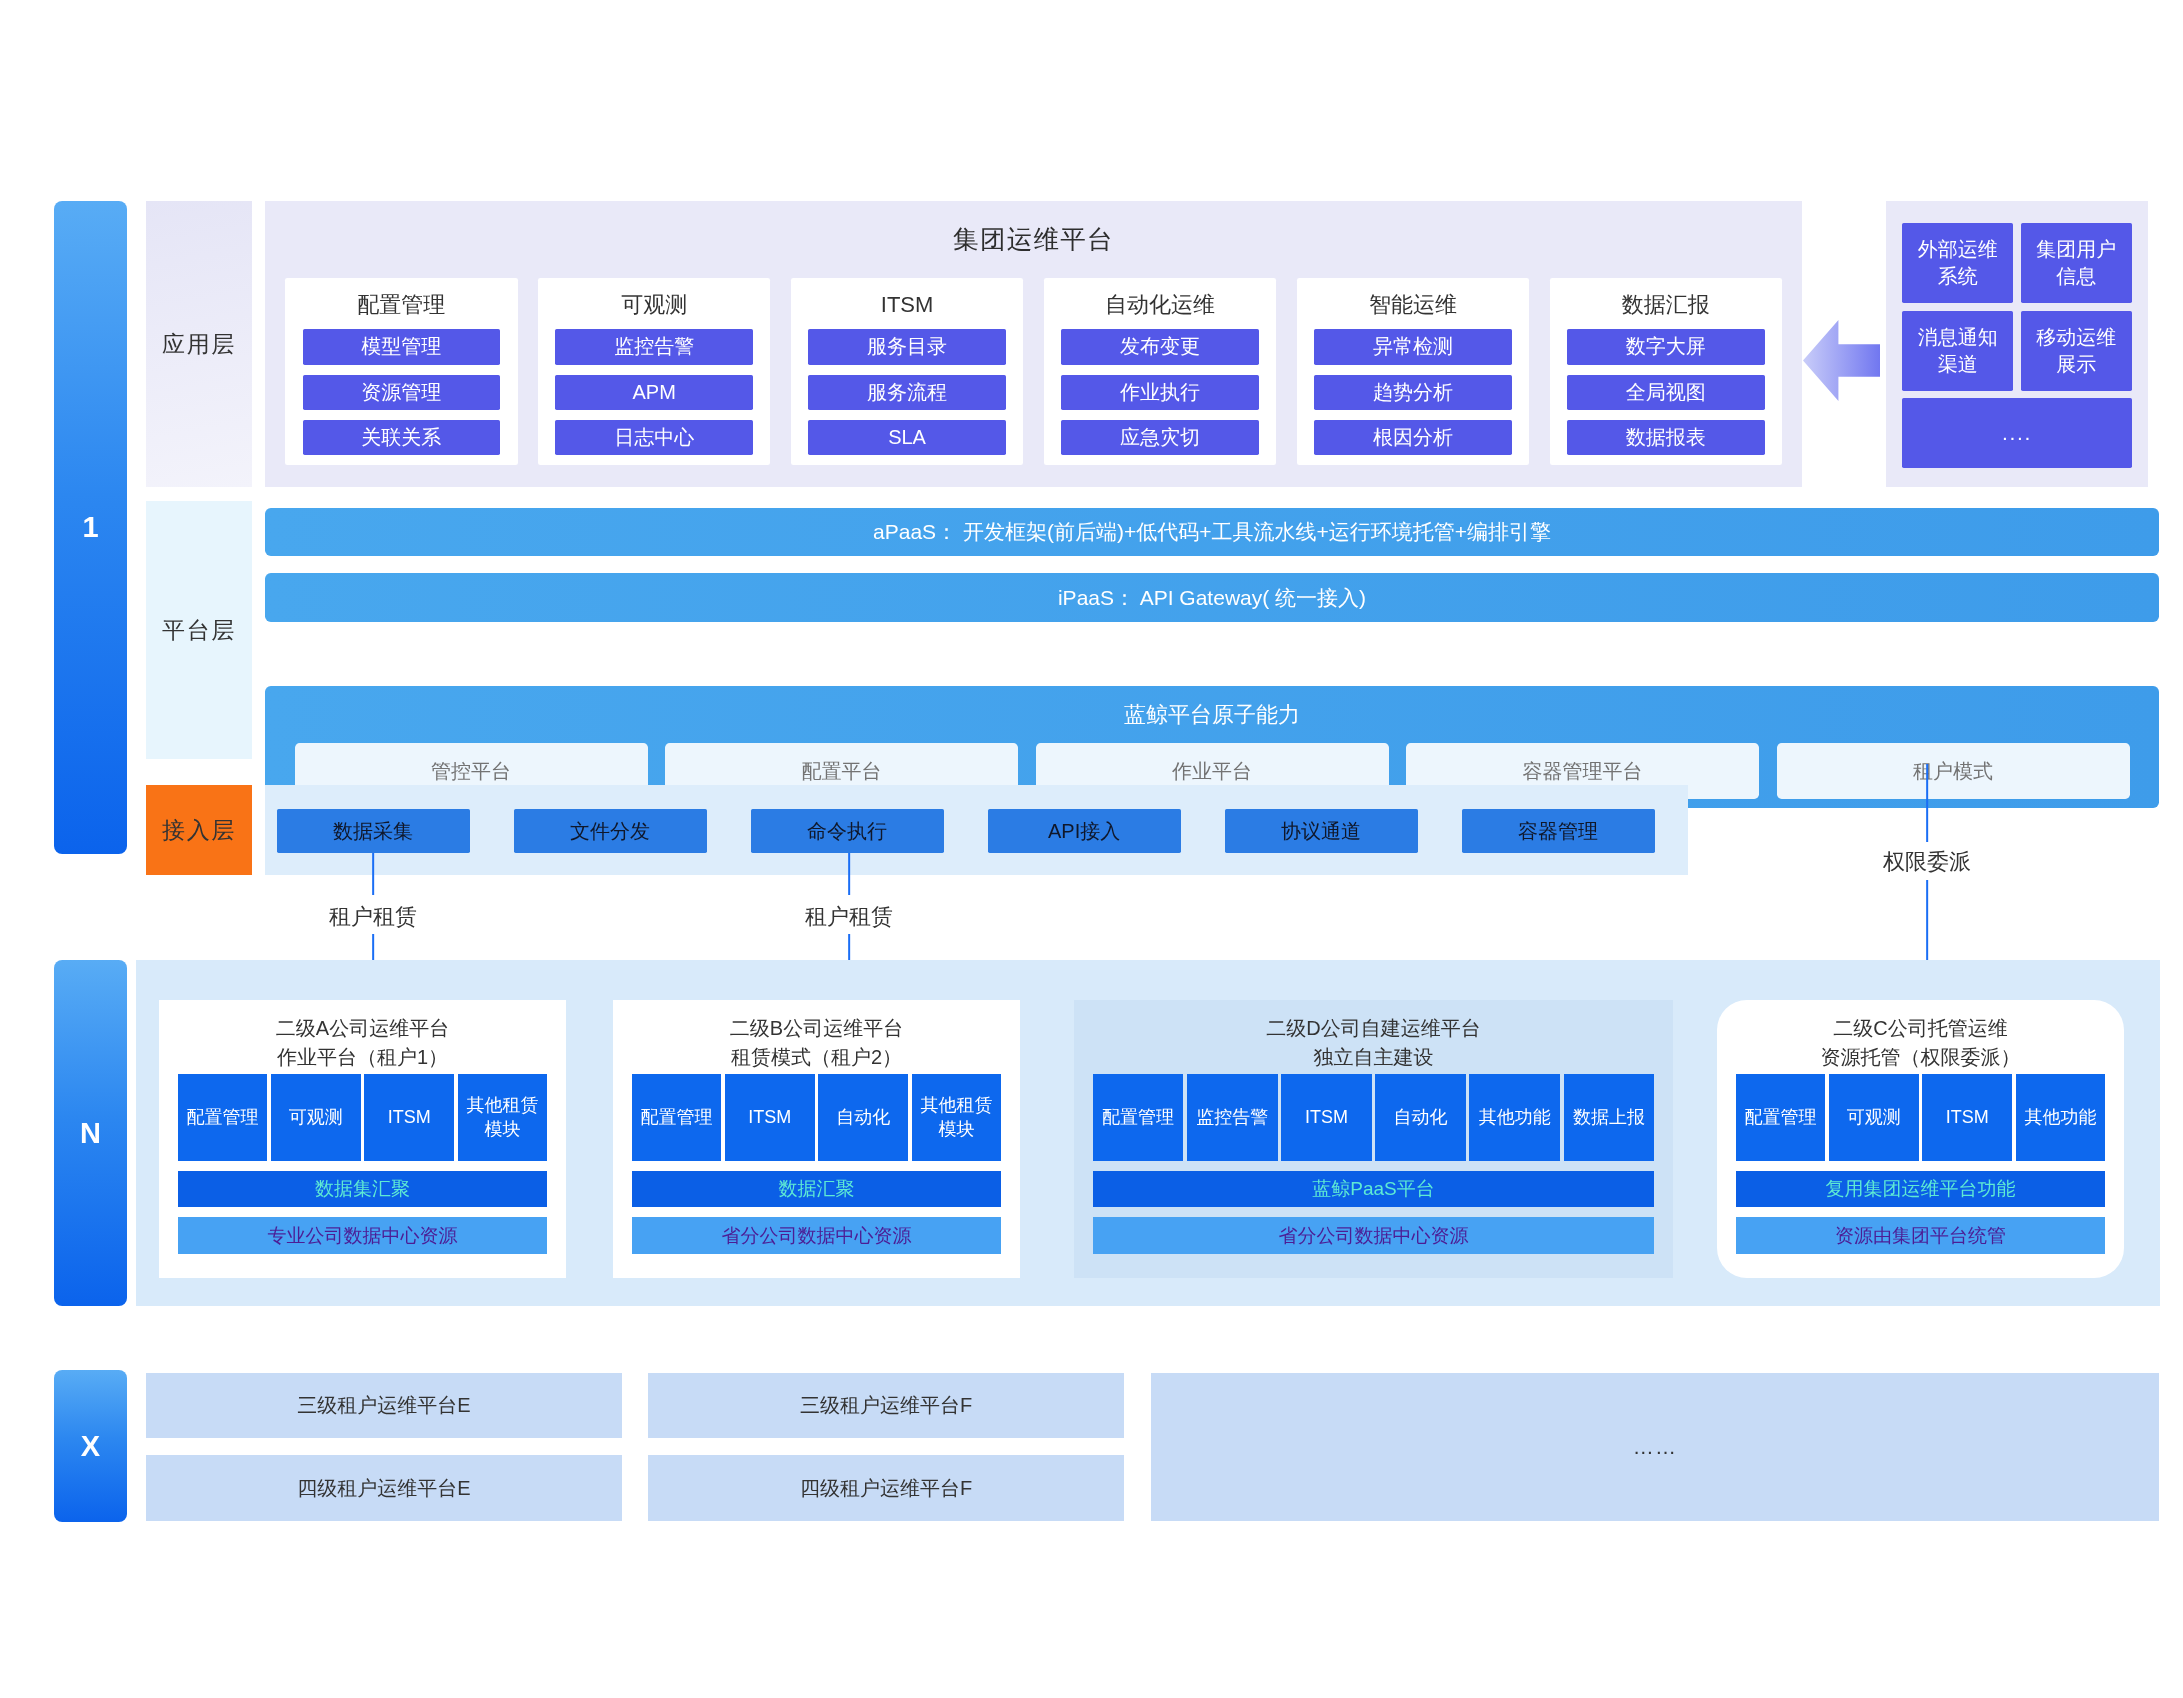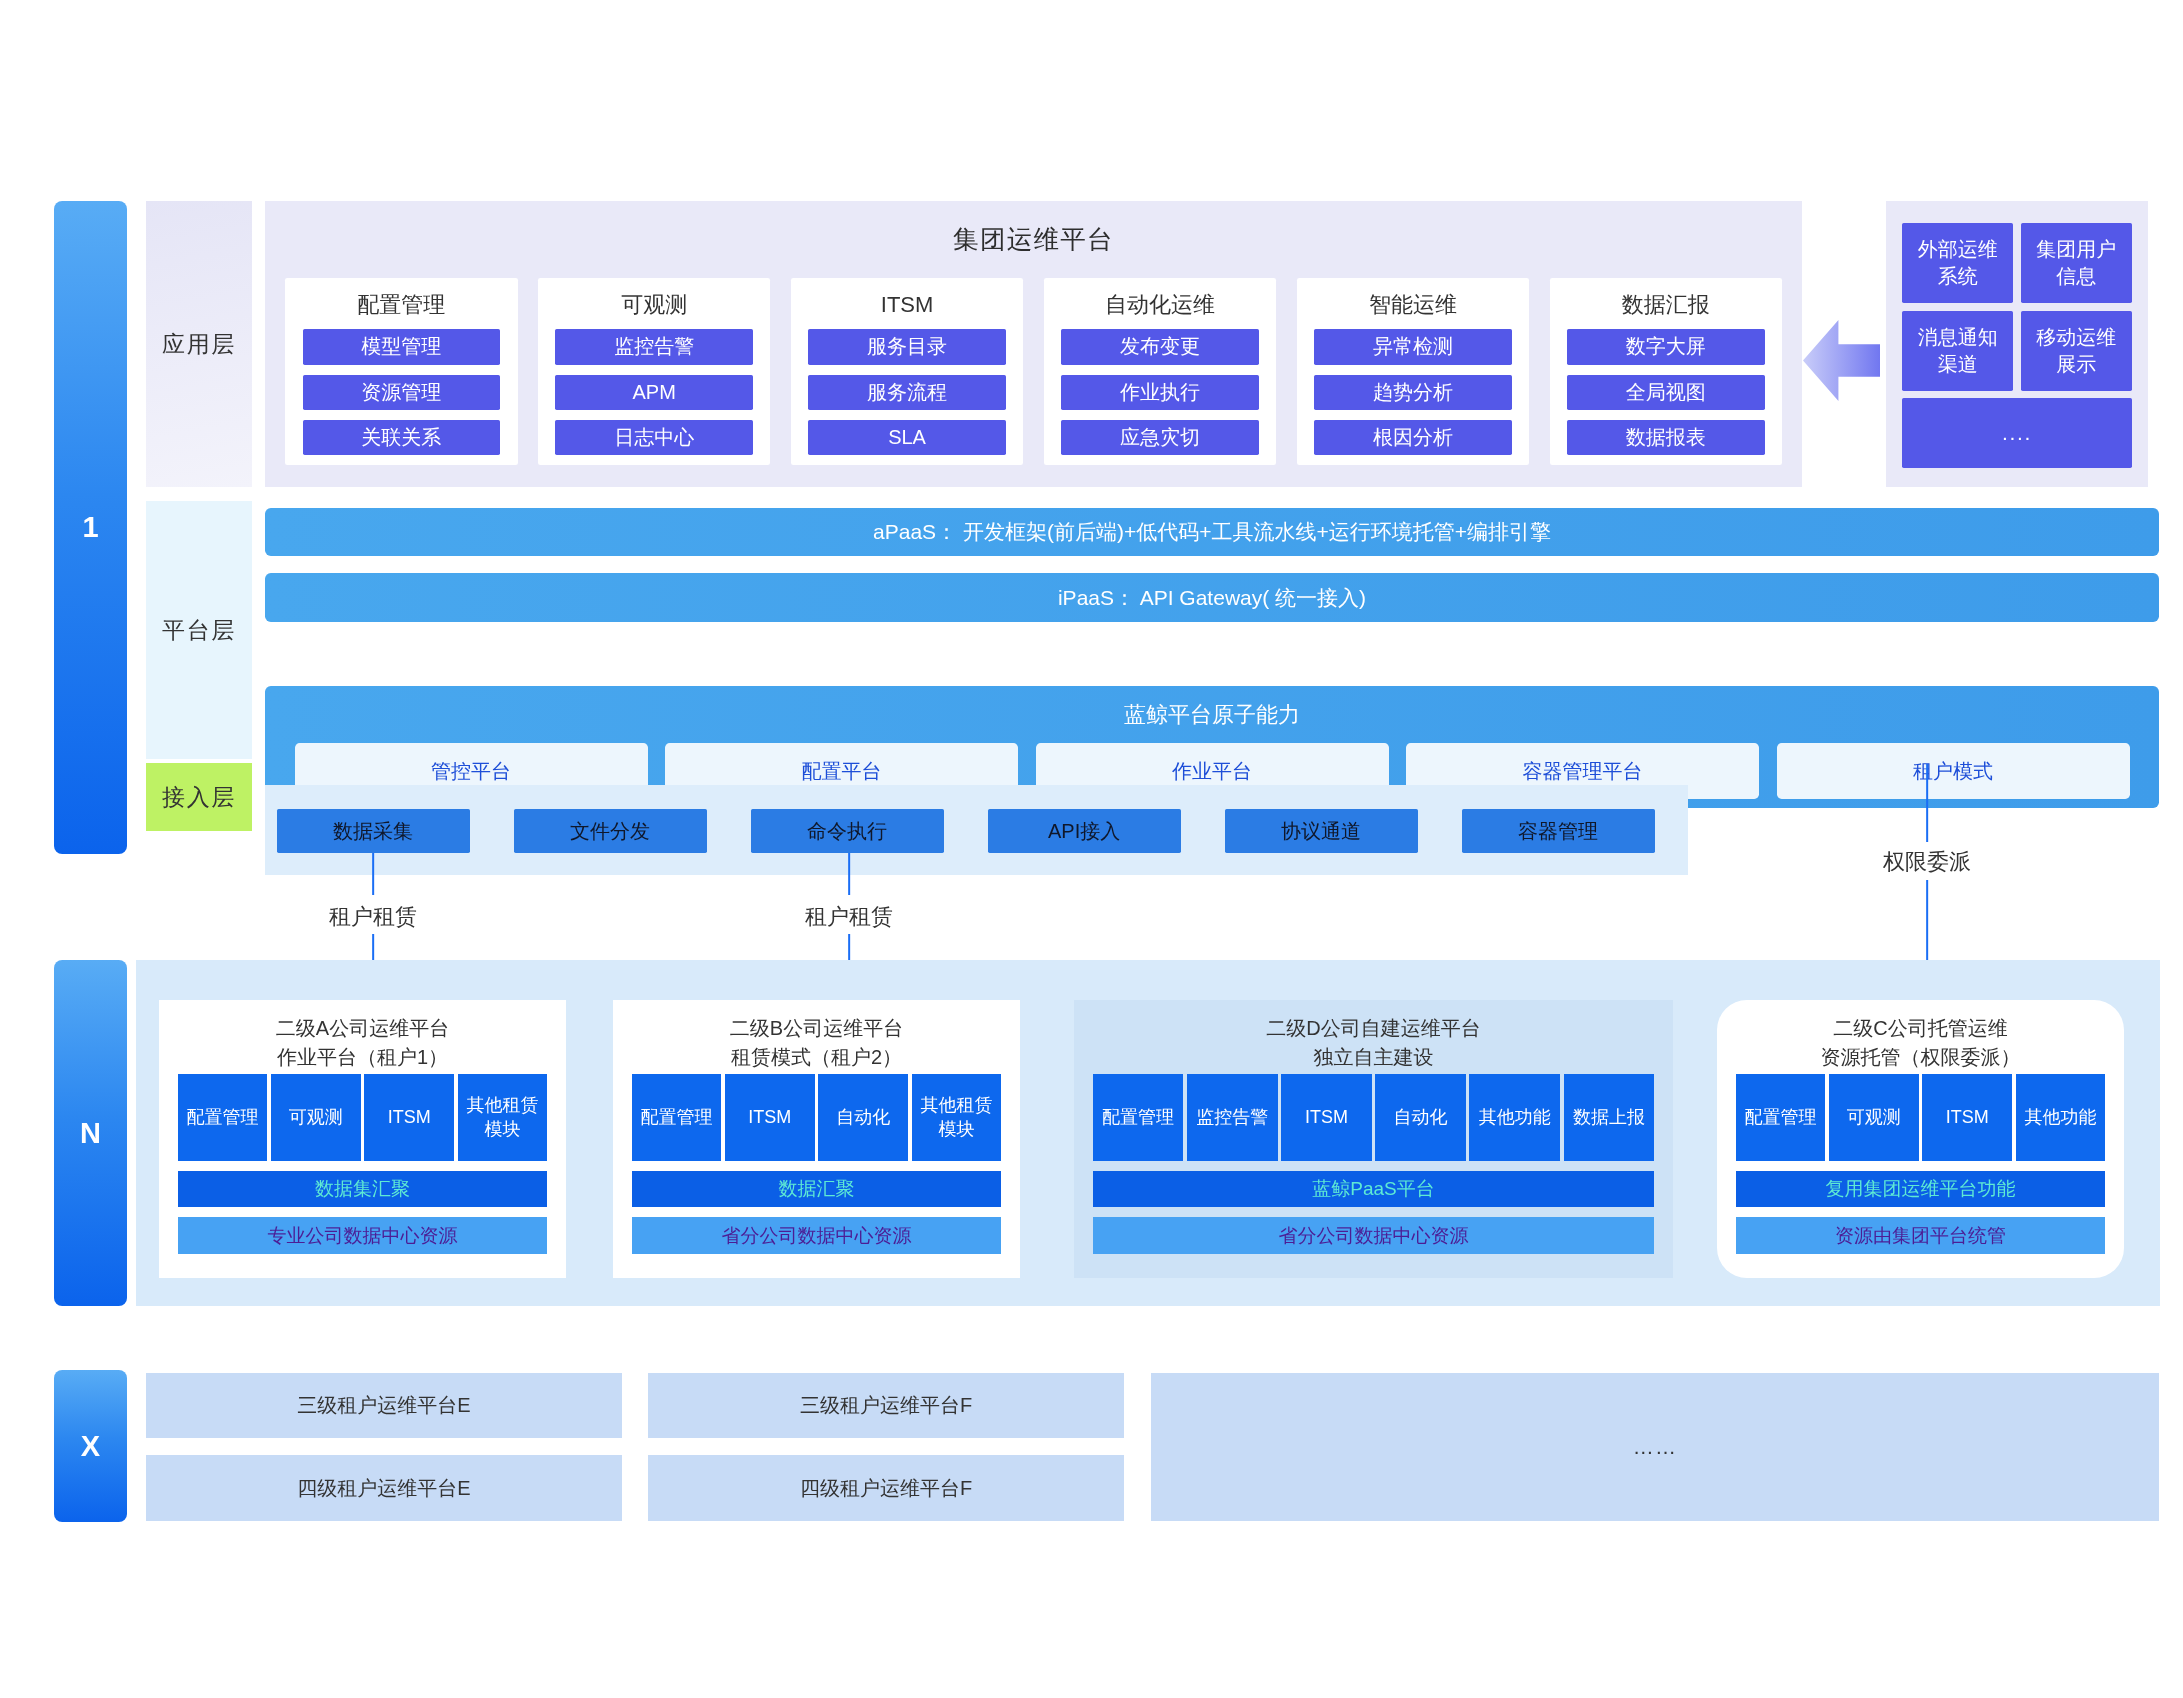--- a/index.html
+++ b/index.html
@@ -13,21 +13,21 @@
     font-size:29px;font-weight:600;}
   .sb-1{top:201px;height:653px;}
   .sb-n{top:960px;height:346px;}
   .sb-x{top:1370px;height:152px;}
 
   
   .layer-label{position:absolute;left:146px;width:106px;display:flex;align-items:center;
     justify-content:center;font-size:23px;color:#333;letter-spacing:1.7px;}
   .ll-app{top:201px;height:286px;background:linear-gradient(170deg,#e5e5f6 0%,#f3f3fb 100%);}
   .ll-platform{top:501px;height:258px;background:#e7f5fd;}
-  .ll-access{top:763px;height:68px;background:#bef264;}
+  .ll-access{top:785px;height:90px;background:#f97316;}
 
   
   .group-panel{position:absolute;left:265px;top:201px;width:1537px;height:286px;background:#e9e9f8;}
   .group-title{position:absolute;top:21px;left:0;right:0;text-align:center;font-size:25.6px;
     color:#2e2e2e;font-weight:500;letter-spacing:1.2px;}
   .columns{position:absolute;top:77px;left:20px;right:20px;display:flex;gap:20.4px;}
   .fcol{flex:1;background:#fff;border-radius:2.3px;height:187px;padding:12.8px 17.5px 0;
     box-sizing:border-box;display:flex;flex-direction:column;}
   .fcol-header{text-align:center;font-size:22px;color:#333;height:28px;line-height:28px;margin-bottom:10.5px;}
   .fbtn{height:37px;margin-bottom:10px;background:#5458e8;border-radius:1.7px;color:#fff;
@@ -48,21 +48,21 @@
 
   
   .pbar{position:absolute;left:265px;width:1894px;background:linear-gradient(90deg,#48a7ee,#3e9cea);
     border-radius:5.8px;color:#fff;display:flex;align-items:center;justify-content:center;font-size:21px;}
   .pb-apaas{top:508px;height:48px;}
   .pb-ipaas{top:573px;height:49px;}
   .atomic{position:absolute;left:265px;top:638px;width:1894px;height:122px;
     background:linear-gradient(90deg,#48a7ee,#3e9cea);border-radius:5.8px;margin-top:48px;}
   .atomic-title{position:absolute;top:14px;left:0;right:0;text-align:center;color:#fff;font-size:22px;}
   .atomic-row{position:absolute;top:57px;left:0;right:0;display:flex;justify-content:center;gap:17.5px;}
-  .atomic-box{width:353px;height:56px;background:#edf6fd;border-radius:4.7px;color:#1d4ed8;font-size:20px;
+  .atomic-box{width:353px;height:56px;background:#edf6fd;border-radius:4.7px;color:#737373;font-size:20px;
     display:flex;align-items:center;justify-content:center;}
 
   
   .access-panel{position:absolute;left:265px;top:785px;width:1423px;height:90px;background:#ddedfb;}
   .access-row{position:absolute;top:24px;left:11.6px;display:flex;gap:44px;}
   .access-btn{width:193px;height:44px;background:#2b7ce4;border-radius:1.7px;color:#0f172a;font-size:20px;
     display:flex;align-items:center;justify-content:center;}
 
   
   .vline{position:absolute;width:1.7px;background:#1a6ef5;transform:translateX(-50%);}

